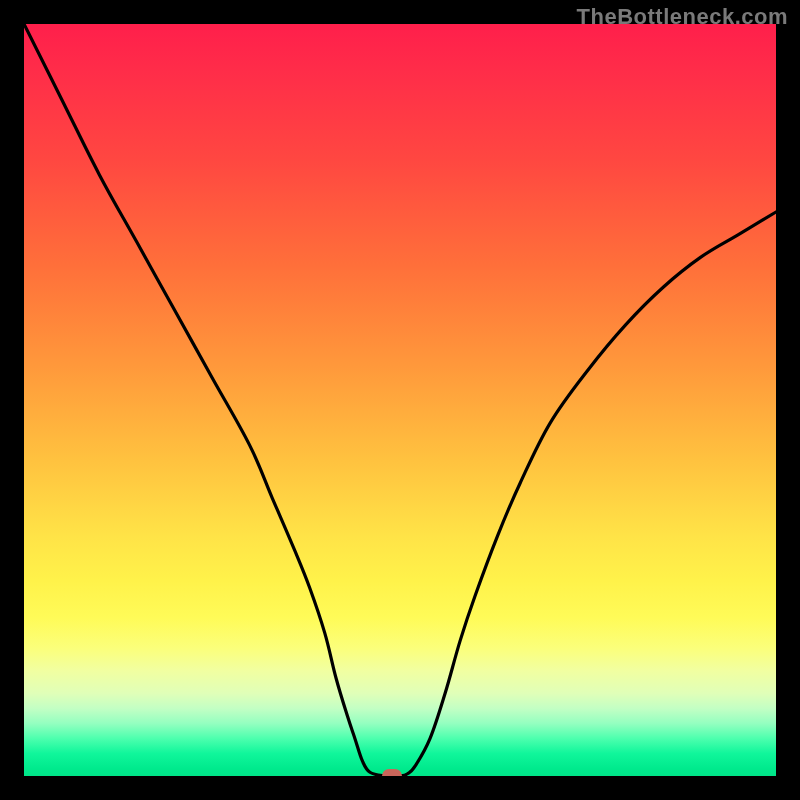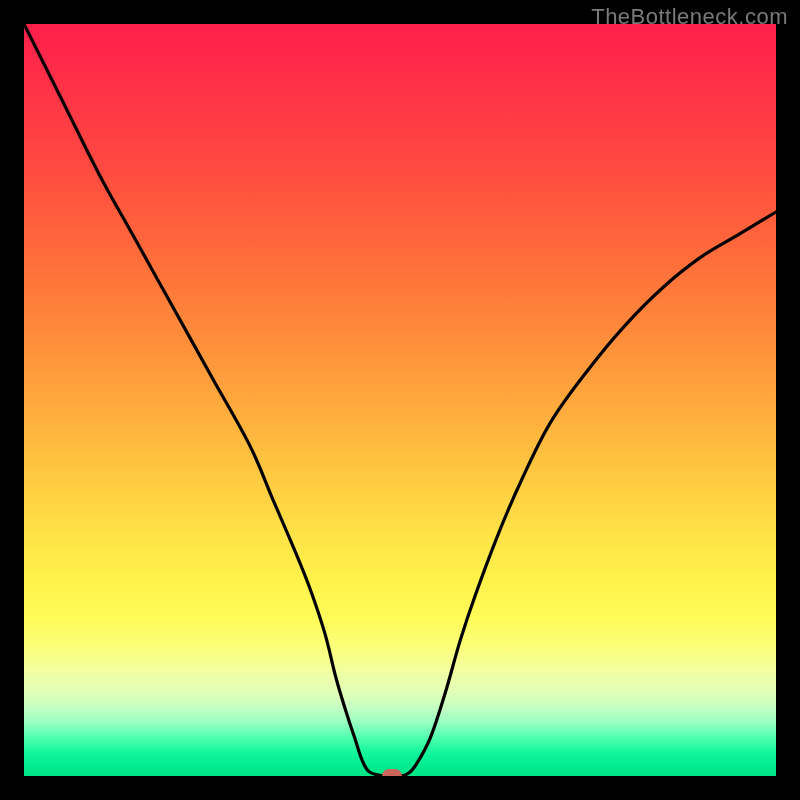--- a/index.html
+++ b/index.html
@@ -16,21 +16,21 @@
     width: 800px;
     height: 800px;
     background: #000;
   }
   .watermark {
     position: absolute;
     top: 4px;
     right: 12px;
     color: #7a7a7a;
     font-size: 22px;
-    font-weight: 400;
+    font-weight: 700;
     letter-spacing: 0.5px;
     z-index: 50;
     user-select: none;
   }
   .plot-area {
     position: absolute;
     left: 24px;
     top: 24px;
     width: 752px;
     height: 752px;

